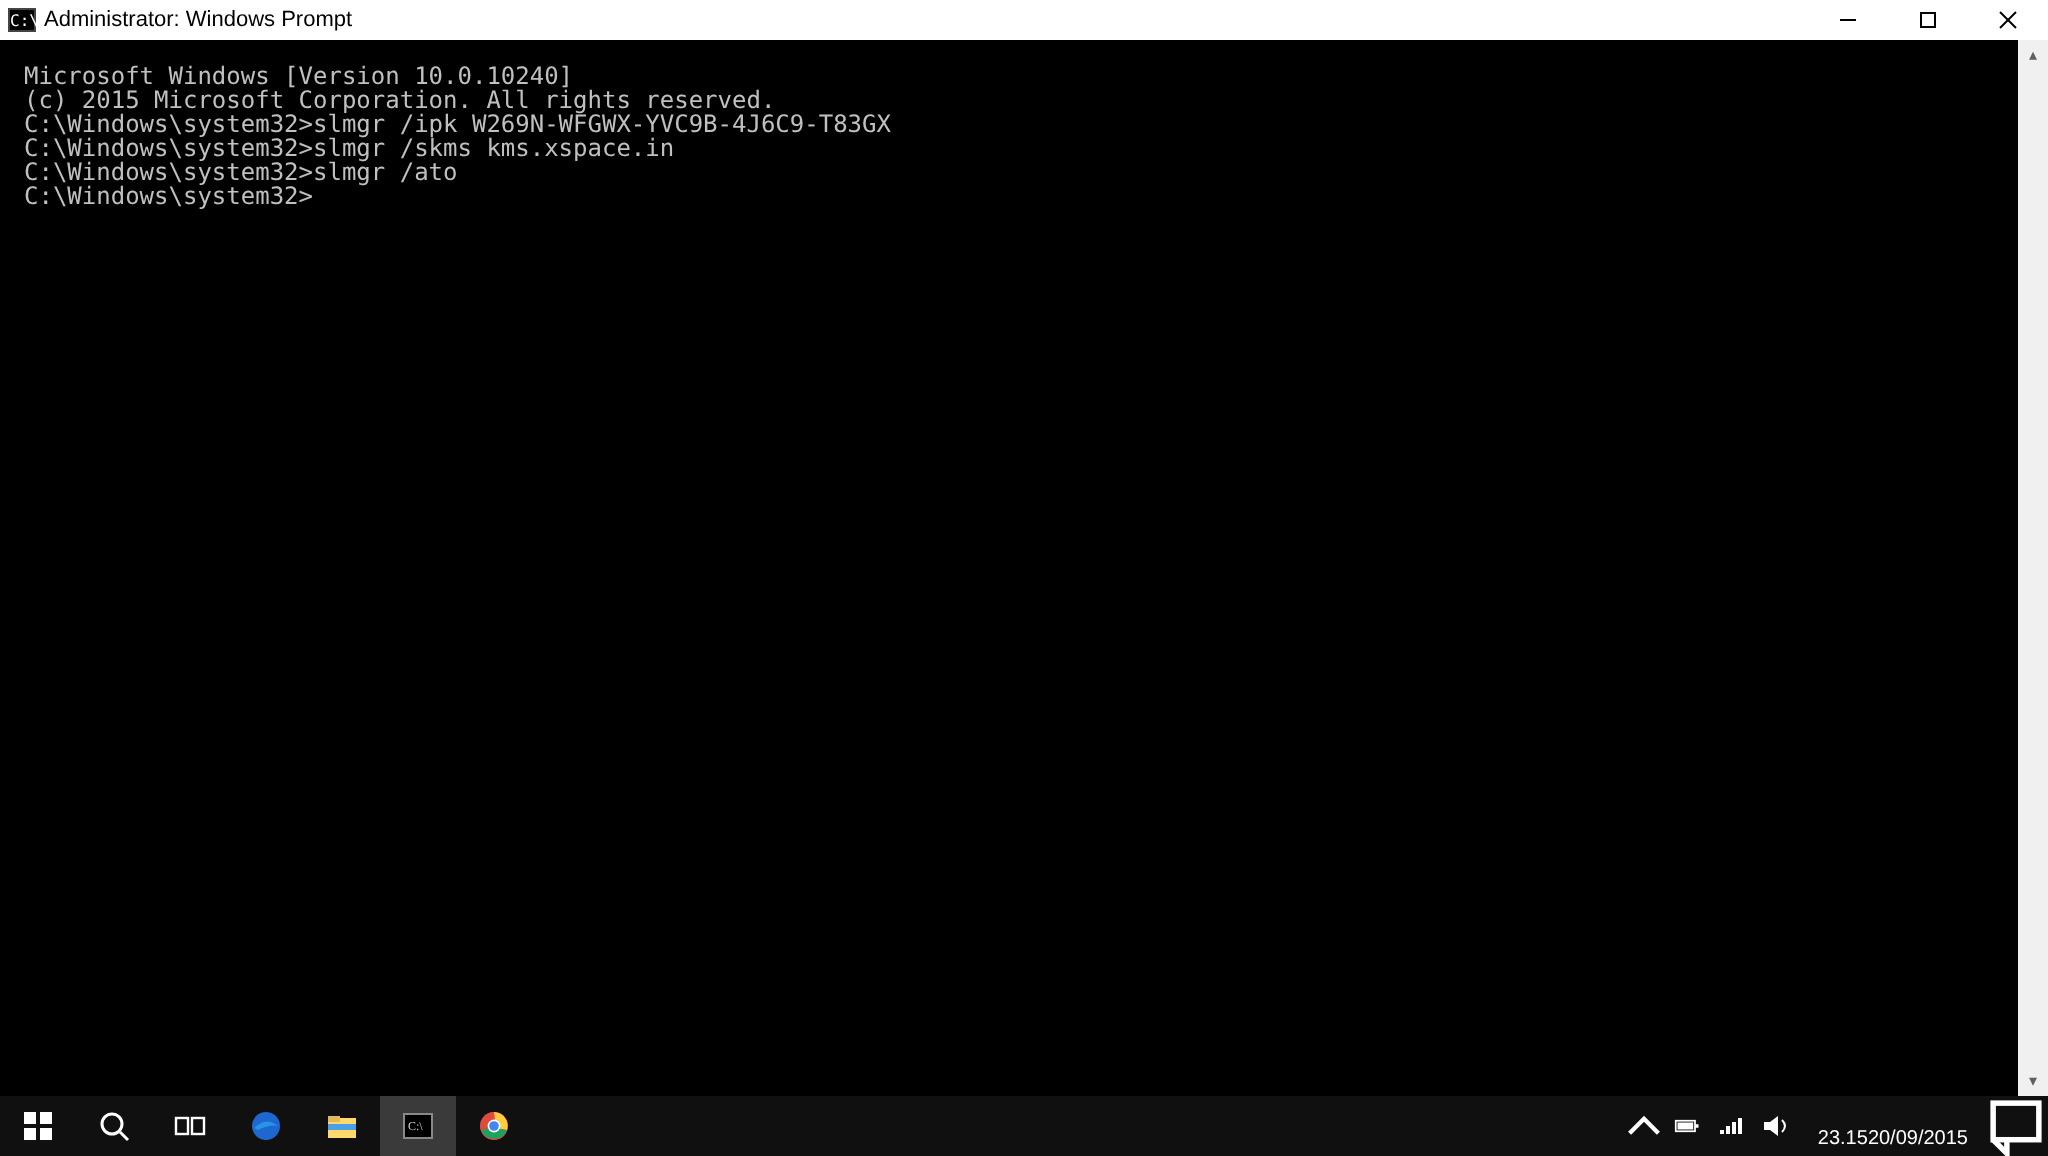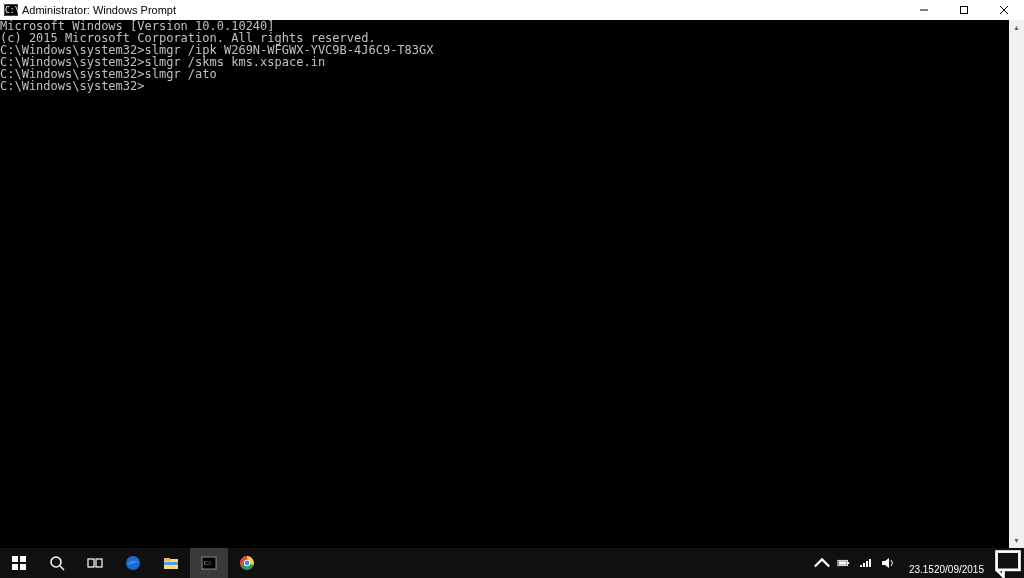--- a/index.html
+++ b/index.html
@@ -50,21 +50,21 @@
       position: relative;
       overflow: hidden;
     }
     .terminal pre {
       font-family: Consolas, "Lucida Console", monospace;
       font-size: 12px;
       line-height: 12px;
       color: #c0c0c0;
       white-space: pre;
       padding: 0;
-      margin: 0;
+      margin: 12px;
     }
     .terminal .line { display: block; }
     .scrollbar {
       position: absolute;
       top: 0; right: 0; bottom: 0;
       width: 15px;
       background: #f0f0f0;
       display: flex;
       flex-direction: column;
     }

